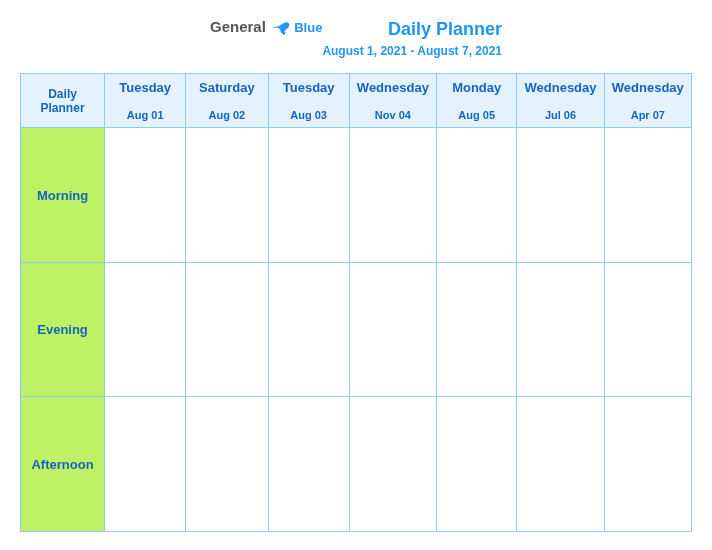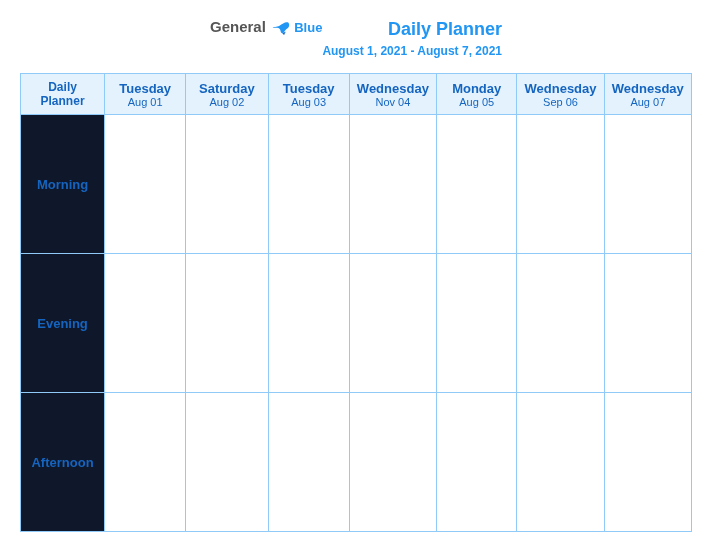--- a/index.html
+++ b/index.html
@@ -88,29 +88,30 @@
       display: block;
       color: #1565C0;
       font-size: 13px;
       font-weight: bold;
     }
 
     .header-row th .day-date {
       display: block;
       color: #1565C0;
       font-size: 11px;
-      font-weight: normal;
+      font-weight: bold;
+      margin-top: 14px;
     }
 
     .header-row th.daily-planner-header .day-name {
       font-size: 12px;
     }
 
     .row-label {
-      background-color: #0f172a;
+      background-color: #bef264;
       color: #1565C0;
       font-size: 13px;
       font-weight: bold;
       width: 88px;
       padding: 26px 6px;
     }
 
     .data-cell {
       background-color: #fff;
       height: 95px;
@@ -163,25 +164,25 @@
       <th>
         <span class="day-name">Wednesday</span>
         <span class="day-date">Nov 04</span>
       </th>
       <th>
         <span class="day-name">Monday</span>
         <span class="day-date">Aug 05</span>
       </th>
       <th>
         <span class="day-name">Wednesday</span>
-        <span class="day-date">Sep 06</span>
+        <span class="day-date">Jul 06</span>
       </th>
       <th>
         <span class="day-name">Wednesday</span>
-        <span class="day-date">Aug 07</span>
+        <span class="day-date">Apr 07</span>
       </th>
     </tr>
   </thead>
   <tbody>
     <tr>
       <td class="row-label">Morning</td>
       <td class="data-cell"></td>
       <td class="data-cell"></td>
       <td class="data-cell"></td>
       <td class="data-cell"></td>

